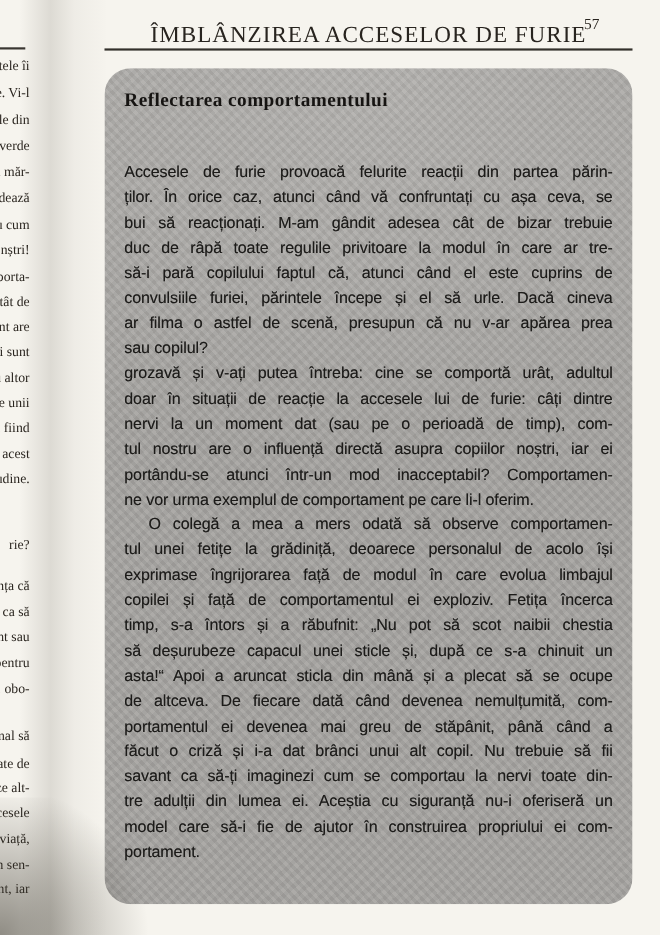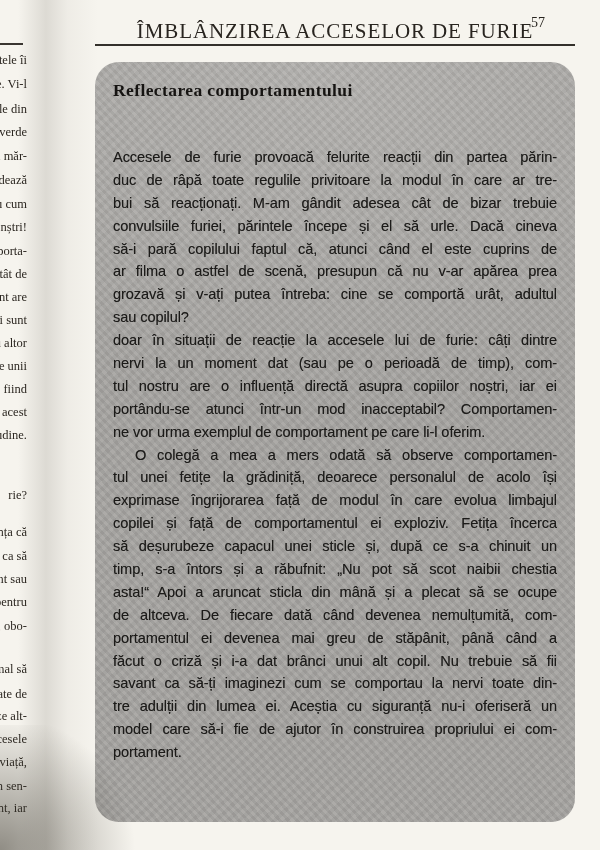--- a/index.html
+++ b/index.html
@@ -180,38 +180,39 @@
 
   <div class="running-head">ÎMBLÂNZIREA ACCESELOR DE FURIE</div>
   <div class="page-number">57</div>
   <div class="head-rule"></div>
 
   <div class="content-box">
     <h2 class="box-heading">Reflectarea comportamentului</h2>
     <div class="body-text">
 
     <div class="text-line">Accesele de furie provoacă felurite reacții din partea părin-</div>
+        <div class="text-line">ților. În orice caz, atunci când vă confruntați cu așa ceva, se</div>
+        <div class="text-line">bui să reacționați. M-am gândit adesea cât de bizar trebuie</div>
         <div class="text-line">duc de râpă toate regulile privitoare la modul în care ar tre-</div>
-        <div class="text-line">bui să reacționați. M-am gândit adesea cât de bizar trebuie</div>
+        <div class="text-line">să-i pară copilului faptul că, atunci când el este cuprins de</div>
         <div class="text-line">convulsiile furiei, părintele începe și el să urle. Dacă cineva</div>
-        <div class="text-line">să-i pară copilului faptul că, atunci când el este cuprins de</div>
         <div class="text-line">ar filma o astfel de scenă, presupun că nu v-ar apărea prea</div>
+        <div class="text-line last">sau copilul?</div>
         <div class="text-line">grozavă și v-ați putea întreba: cine se comportă urât, adultul</div>
-        <div class="text-line last">sau copilul?</div>
         <div class="text-line">doar în situații de reacție la accesele lui de furie: câți dintre</div>
         <div class="text-line">nervi la un moment dat (sau pe o perioadă de timp), com-</div>
         <div class="text-line">tul nostru are o influență directă asupra copiilor noștri, iar ei</div>
         <div class="text-line">portându-se atunci într-un mod inacceptabil? Comportamen-</div>
         <div class="text-line last">ne vor urma exemplul de comportament pe care li-l oferim.</div>
         <div class="text-line indent">O colegă a mea a mers odată să observe comportamen-</div>
         <div class="text-line">tul unei fetițe la grădiniță, deoarece personalul de acolo își</div>
         <div class="text-line">exprimase îngrijorarea față de modul în care evolua limbajul</div>
         <div class="text-line">copilei și față de comportamentul ei exploziv. Fetița încerca</div>
+        <div class="text-line">timp, s-a întors și a răbufnit: „Nu pot să scot naibii chestia</div>
         <div class="text-line">să deșurubeze capacul unei sticle și, după ce s-a chinuit un</div>
-        <div class="text-line">timp, s-a întors și a răbufnit: „Nu pot să scot naibii chestia</div>
         <div class="text-line">asta!“ Apoi a aruncat sticla din mână și a plecat să se ocupe</div>
         <div class="text-line">de altceva. De fiecare dată când devenea nemulțumită, com-</div>
         <div class="text-line">portamentul ei devenea mai greu de stăpânit, până când a</div>
         <div class="text-line">făcut o criză și i-a dat brânci unui alt copil. Nu trebuie să fii</div>
         <div class="text-line">savant ca să-ți imaginezi cum se comportau la nervi toate din-</div>
         <div class="text-line">tre adulții din lumea ei. Aceștia cu siguranță nu-i oferiseră un</div>
         <div class="text-line">model care să-i fie de ajutor în construirea propriului ei com-</div>
         <div class="text-line last">portament.</div>
       </div>
   </div>

